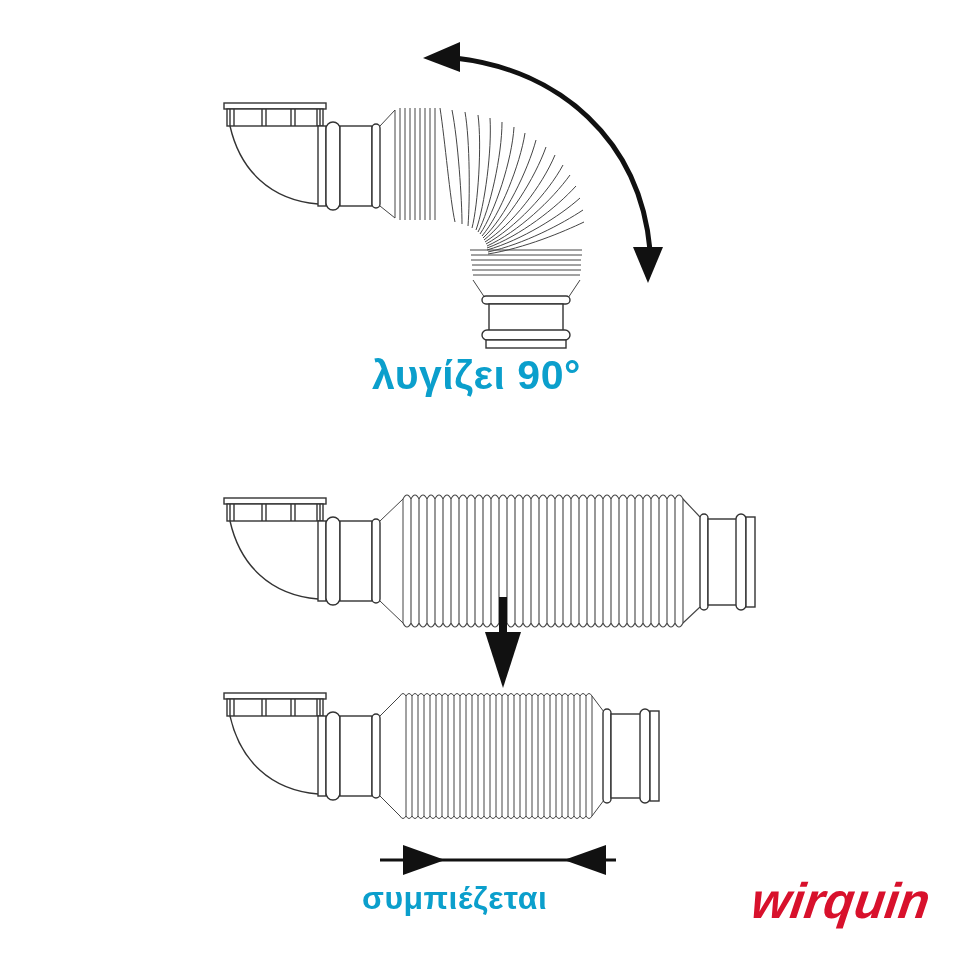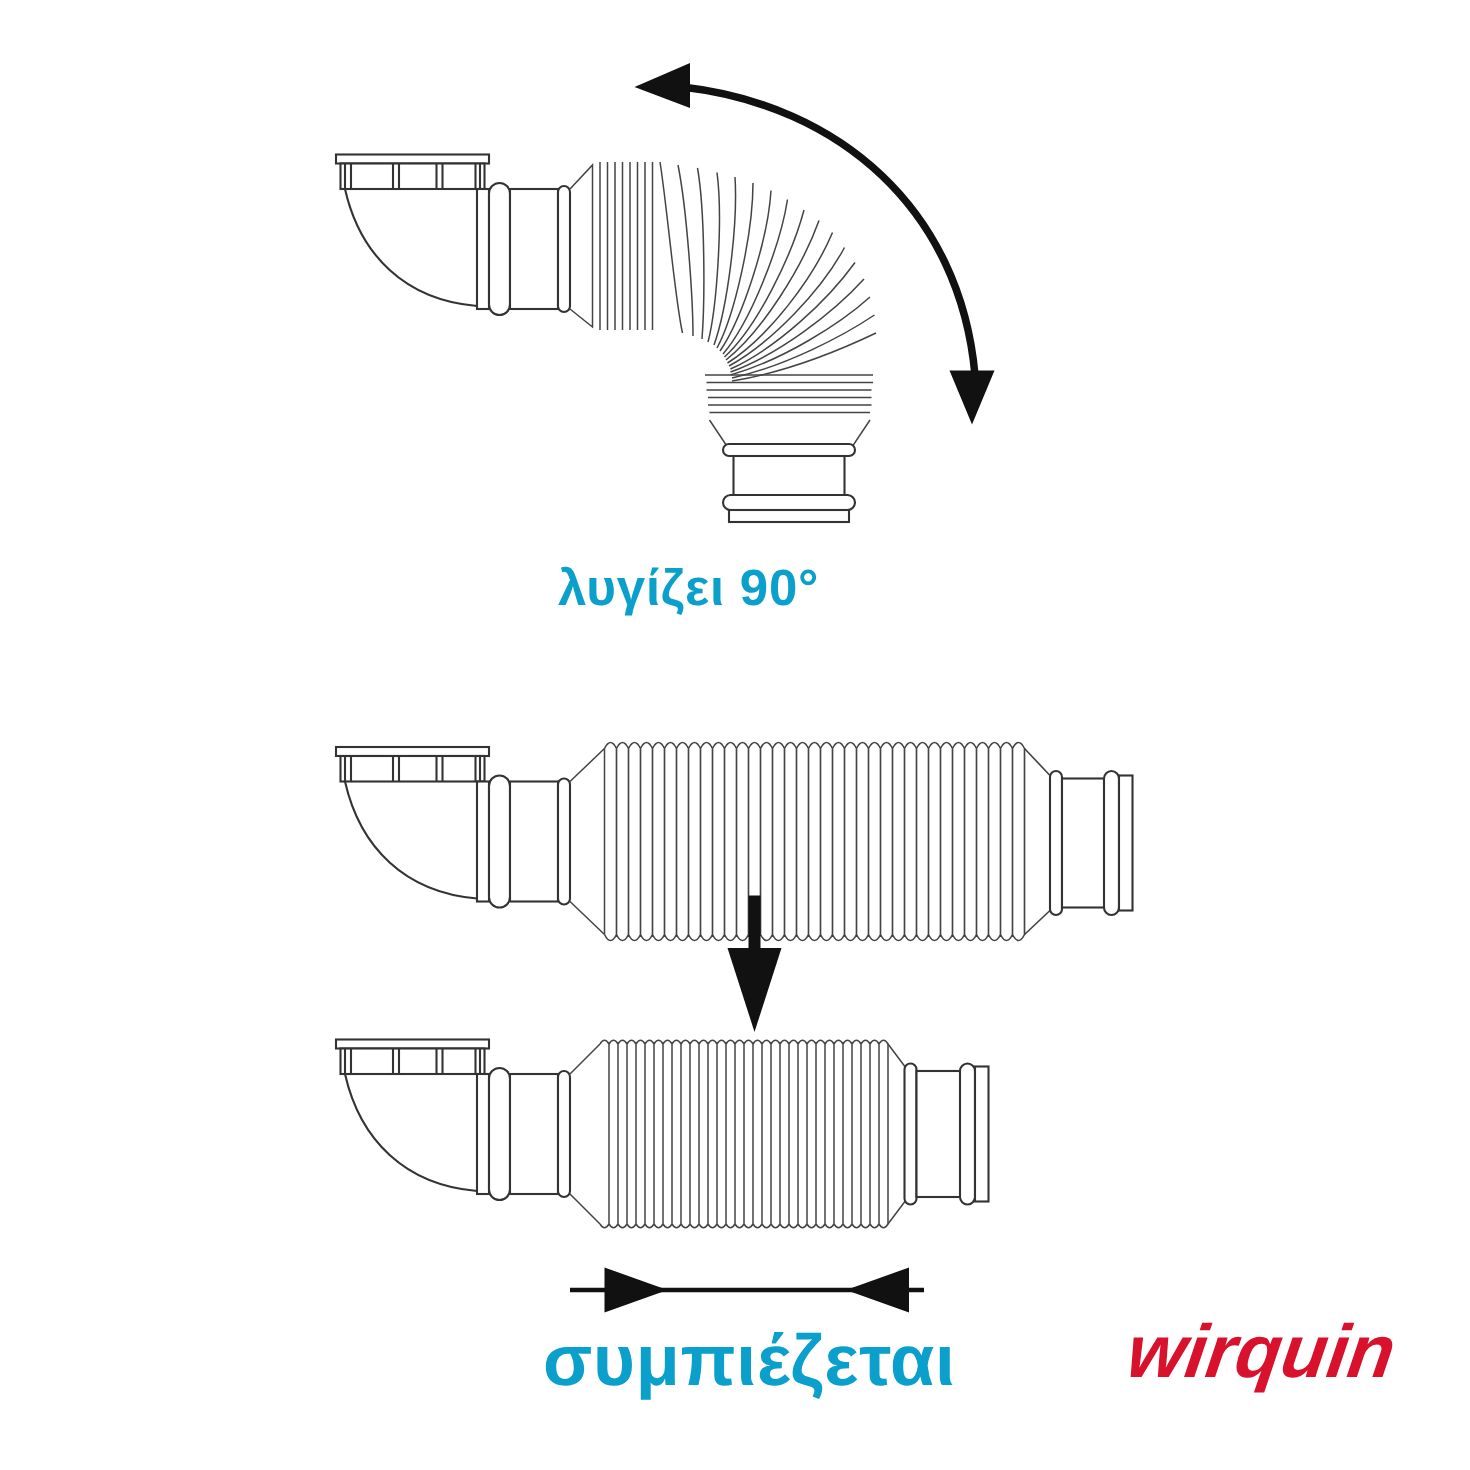--- a/index.html
+++ b/index.html
@@ -2,22 +2,22 @@
 <html><head>
 <meta charset="utf-8">
 <style>
   html, body { margin: 0; padding: 0; background: #ffffff; }
   body { width: 980px; height: 980px; position: relative; overflow: hidden; font-family: "Liberation Sans", sans-serif; }
   .fig { position: absolute; left: 0; top: 0; }
   .caption {
     position: absolute; color: #0b9fcc; font-family: "Liberation Sans", sans-serif;
     font-weight: bold; white-space: nowrap; letter-spacing: 0.5px;
   }
-  .cap-bend { left: 372px; top: 373px; font-size: 34px; }
-  .cap-comp { left: 362px; top: 880px; font-size: 48px; }
+  .cap-bend { left: 372px; top: 352px; font-size: 41px; }
+  .cap-comp { left: 362px; top: 880px; font-size: 32px; }
   .logo {
     position: absolute; left: 752px; top: 872px; color: #d8112c; font-family: "Liberation Sans", sans-serif;
     font-weight: bold; font-style: italic; font-size: 50px; letter-spacing: 0px; transform: skewX(-8deg);
   }
 </style>
 </head>
 <body>
 
 <svg class="fig" width="980" height="980" viewBox="0 0 980 980" xmlns="http://www.w3.org/2000/svg">
   <defs>

